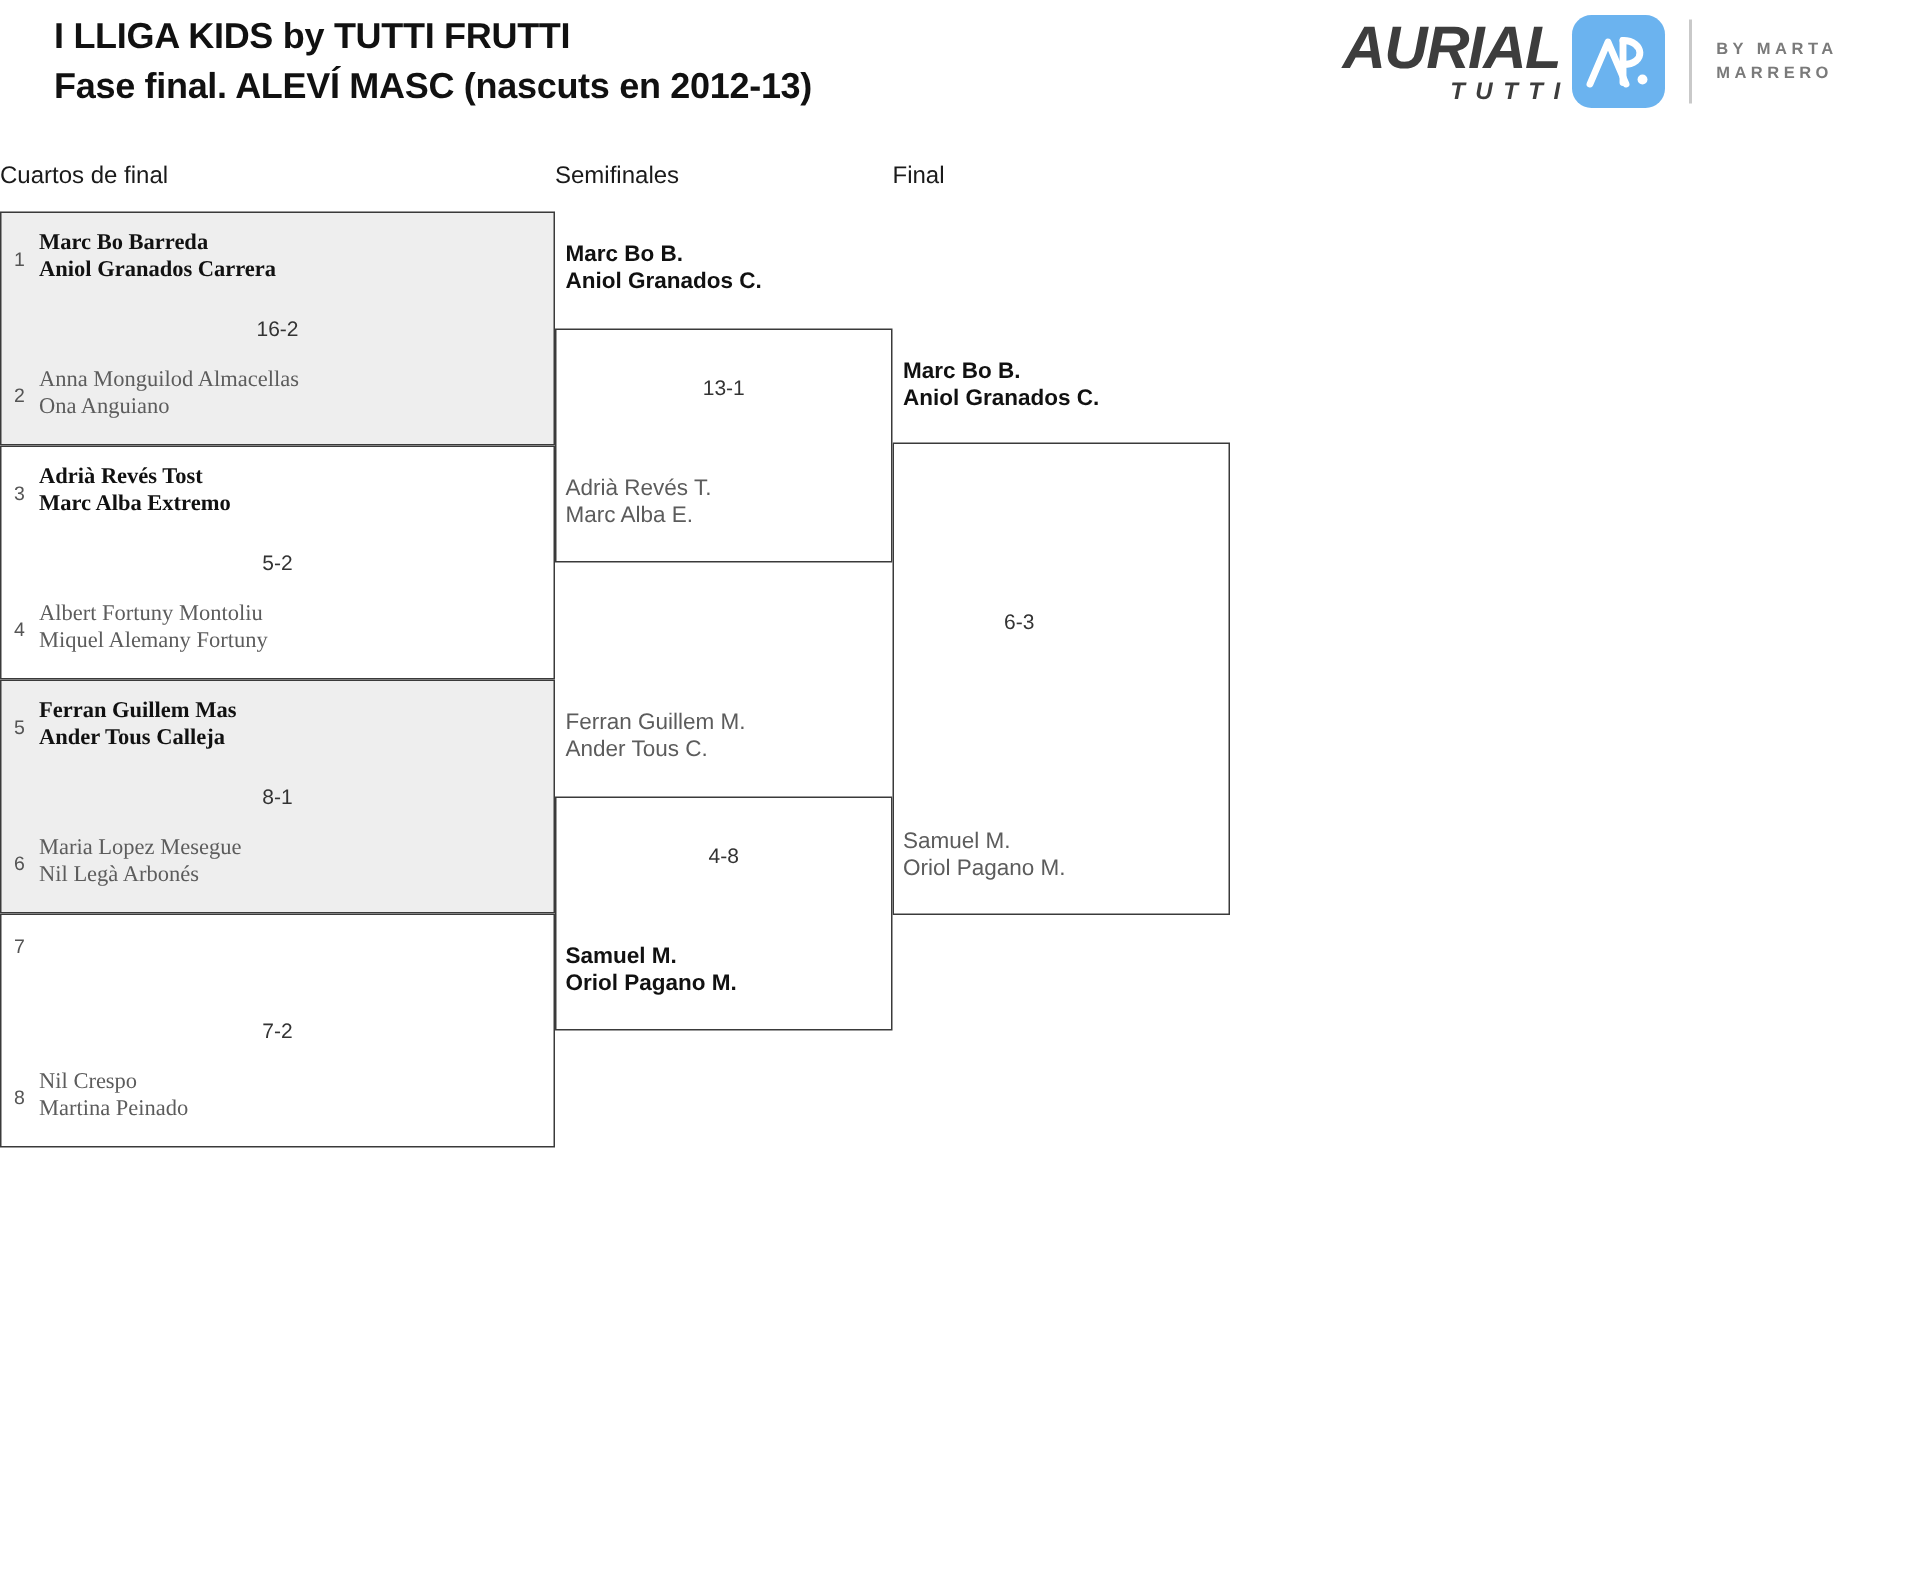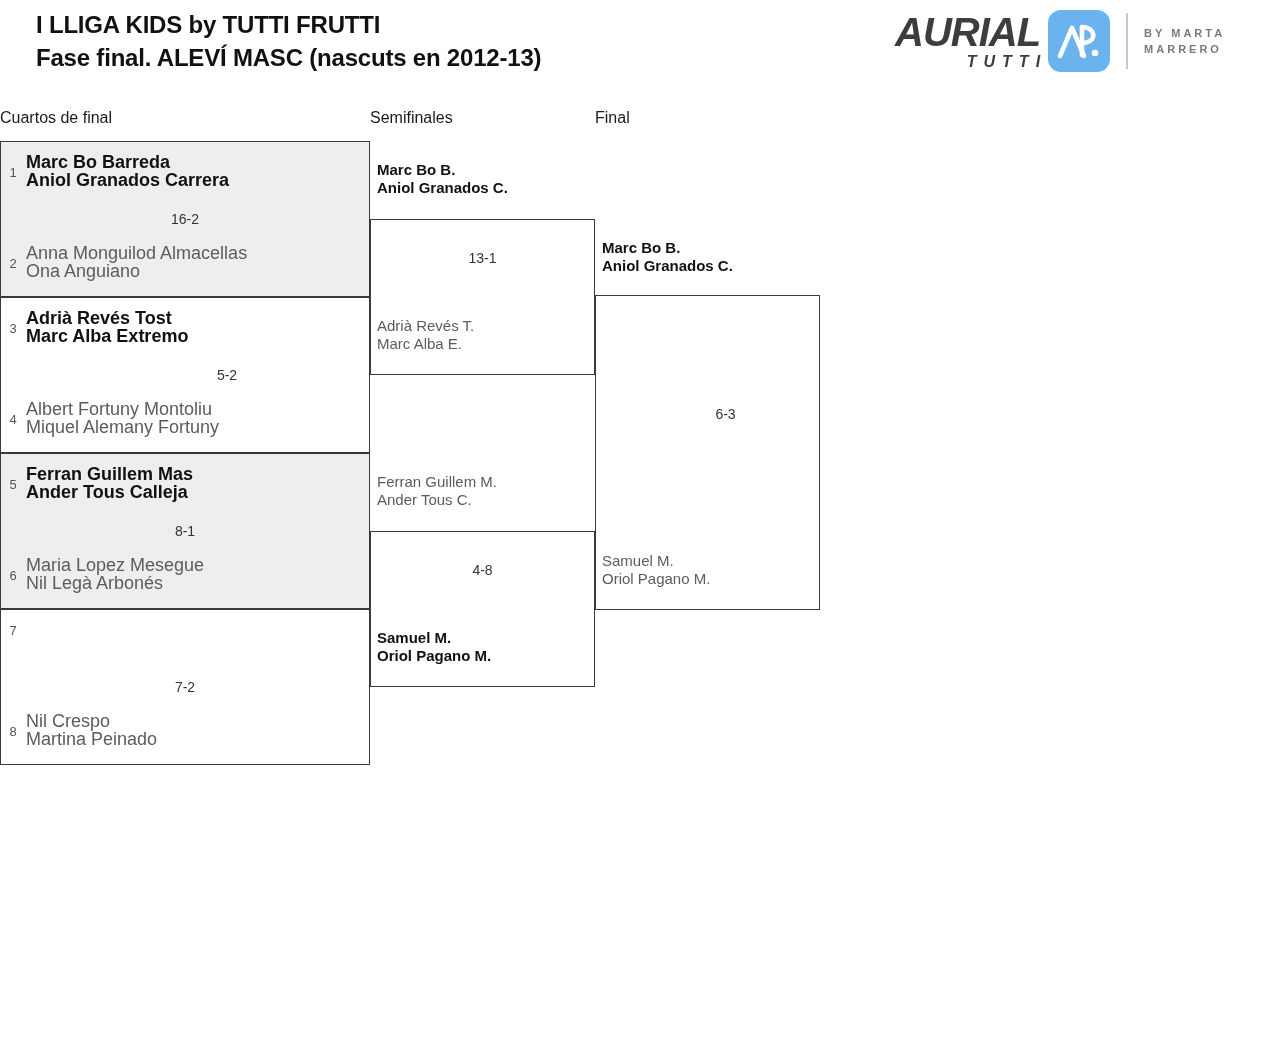--- a/index.html
+++ b/index.html
@@ -55,21 +55,21 @@
   }
   .qf.shade{background:#eeeeee;}
   .qf.plain{background:#ffffff;}
   .team{
     position:absolute;left:0;width:360px;display:flex;align-items:center;
   }
   .seed{
     width:26px;text-align:center;font-size:13px;color:#555;flex:none;
     padding-top:2px;
   }
-  .names{font-size:18px;line-height:18px;}
+  .names{font-size:15px;line-height:18px;font-family:Liberation Serif, serif;}
   .names div{white-space:nowrap;}
   .win{font-weight:700;color:#111;}
   .lose{font-weight:400;color:#5c5c5c;}
   .score{
     position:absolute;text-align:center;font-size:14px;color:#333;
     font-weight:400;
   }
   .sf, .fin{
     position:absolute;box-sizing:border-box;border:1px solid #3a3a3a;
     background:#ffffff;
@@ -136,21 +136,21 @@
         <div>Marc Alba Extremo</div>
       </div>
     </div>
     <div class="team" style="left: 0px; top: 400px;">
       <div class="seed">4</div>
       <div class="names lose">
         <div>Albert Fortuny Montoliu</div>
         <div>Miquel Alemany Fortuny</div>
       </div>
     </div>
-    <div class="score" style="left: 0px; width: 370px; top: 367px; padding-left: 42px;">5-2</div>
+    <div class="score" style="left: 0px; width: 370px; top: 367px;">5-2</div>
     <div class="qf shade" style="top: 453px;"></div>
     <div class="team" style="left: 0px; top: 465px;">
       <div class="seed">5</div>
       <div class="names win">
         <div>Ferran Guillem Mas</div>
         <div>Ander Tous Calleja</div>
       </div>
     </div>
     <div class="team" style="left: 0px; top: 556px;">
       <div class="seed">6</div>
@@ -194,14 +194,14 @@
     <div class="score" style="left: 370px; width: 225px; top: 562px;">4-8</div>
     <div class="fin" style="left: 595px; top: 295px; width: 225px; height: 315px;"></div>
     <div class="adv win" style="left: 602px; top: 239px;">
       <div>Marc Bo B.</div>
       <div>Aniol Granados C.</div>
     </div>
     <div class="adv lose" style="left: 602px; top: 552px;">
       <div>Samuel M.</div>
       <div>Oriol Pagano M.</div>
     </div>
-    <div class="score" style="left: 623px; width: 205px; top: 406px;">6-3</div>
+    <div class="score" style="left: 577px; width: 205px; top: 406px;">6-3</div>
   </div>
 
 </body></html>

